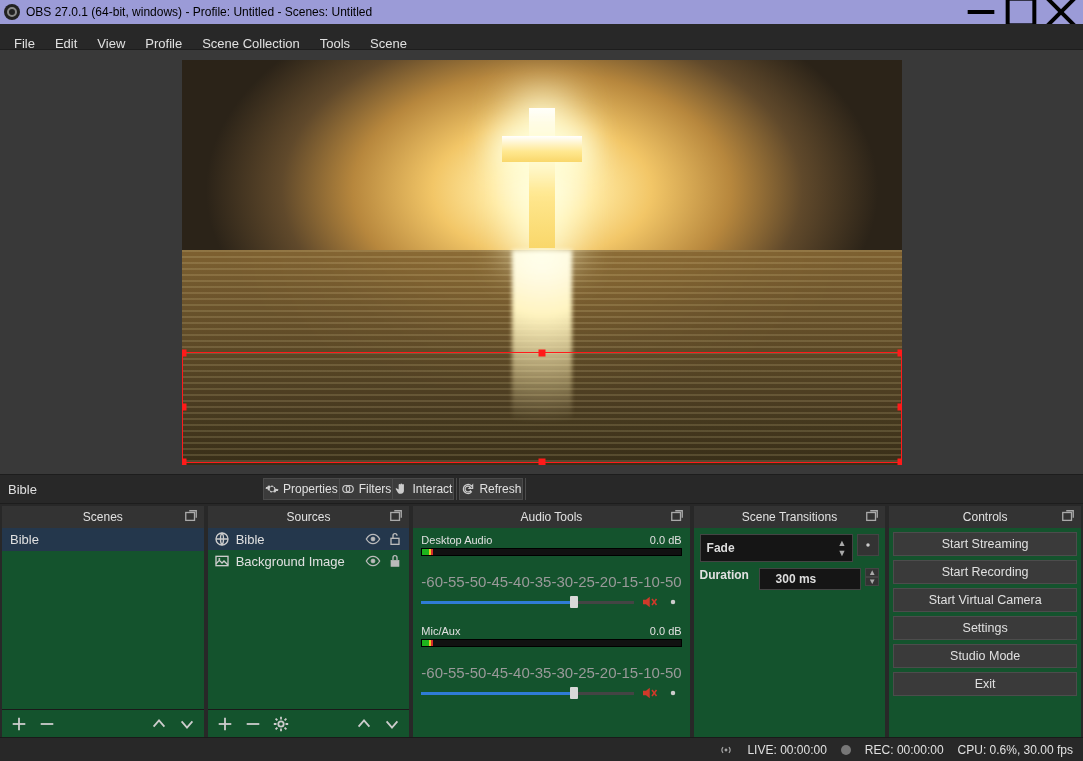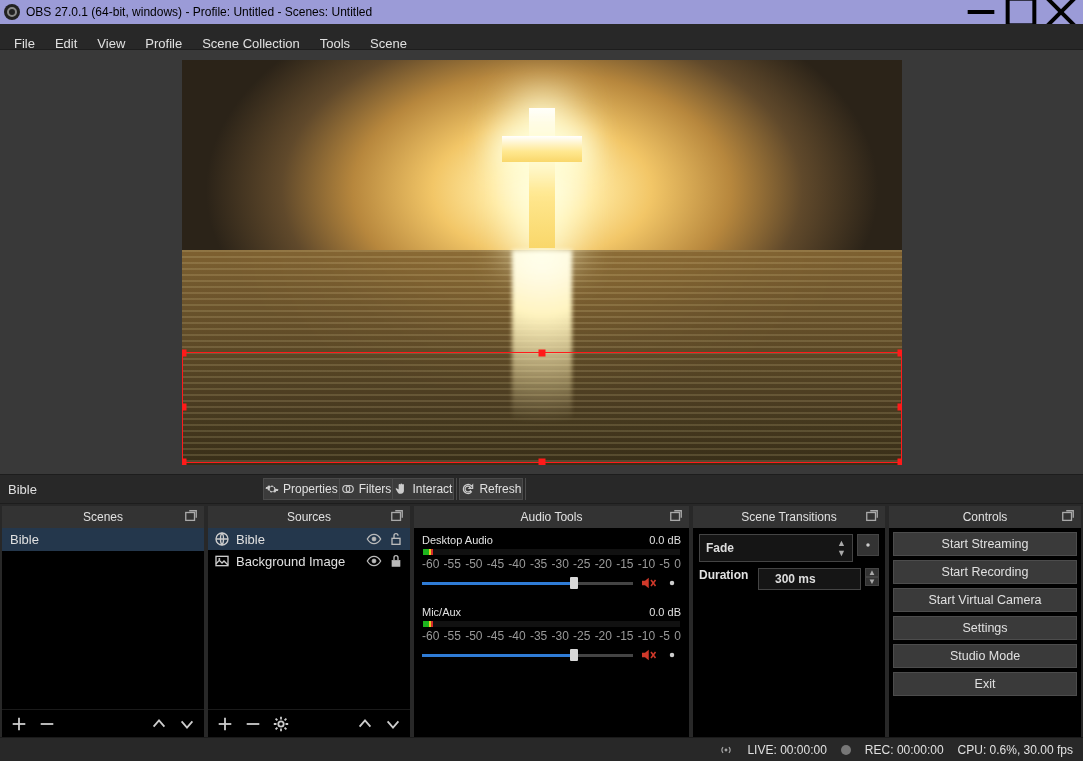--- a/index.html
+++ b/index.html
@@ -43,21 +43,21 @@
 .ctx-strip { background: #282828; height: 30px; display:flex; align-items:center; padding:0 8px; font-size:13px; border-top:1px solid #1d1d1d; border-bottom:1px solid #1d1d1d; }
 .ctx-name { width: 195px; }
 .ctx-btns { display:flex; gap:0; margin-left:60px; }
 .ctx-btn { display:flex; align-items:center; gap:4px; padding:3px 1px; background:#3b3b3b; border:1px solid #4a4a4a; cursor:pointer; font-size:12px; }
 .ctx-btn + .ctx-btn { border-left:none; }
 .ctx-btn svg { width:14px; height:14px; fill:#ccc; }
 .pipe { width:1px; height:22px; background:#4a4a4a; margin:0 2px; }
 
 
 .panels { flex:1; display:flex; gap:4px; padding:2px 2px 0 2px; background:#282828; }
-.panel { background:#000000; display:flex; flex-direction:column; min-height:0; }
+.panel { background:#14532d; display:flex; flex-direction:column; min-height:0; }
 .panel-hdr { background:#333; height:22px; display:flex; align-items:center; justify-content:center; font-size:12px; position:relative; }
 .panel-hdr .pop { position:absolute; right:4px; top:3px; width:16px; height:16px; cursor:pointer; }
 .panel-hdr .pop svg{width:14px;height:14px;fill:none;stroke:#aaa;stroke-width:1.5;}
 .panel-body { flex:1; position:relative; overflow:hidden; }
 
 .scenes-panel { width:202px; }
 .sources-panel { width:202px; }
 .mixer-panel { flex:1; }
 .trans-panel { width:192px; }
 .controls-panel { width:192px; }
@@ -76,21 +76,21 @@
 .panel-footer { height:28px; display:flex; align-items:center; gap:10px; padding:0 8px; border-top:1px solid #1a1a1a; }
 .ftr-btn { cursor:pointer; display:inline-flex; }
 .ftr-btn svg { width:18px;height:18px;fill:none;stroke:#ccc;stroke-width:2; }
 
 
 .mixer-body { padding:6px 8px; }
 .mix-ch { margin-bottom:14px; }
 .mix-top { display:flex; justify-content:space-between; font-size:11px; }
 .meter { position:relative; height:8px; margin-top:2px; background:#111; border:1px solid #000; }
 .meter-fill { position:absolute; left:0; top:0; bottom:0; background:linear-gradient(to right, #1db41d 0%, #1db41d 62%, #e3d023 62%, #e3d023 82%, #d82a2a 82%, #d82a2a 100%); }
-.tick-row { display:flex; justify-content:space-between; font-size:12px; color:#999; margin-top:1px; }
+.tick-row { display:flex; justify-content:space-between; font-size:15px; color:#999; margin-top:17px; }
 .slider-row { display:flex; align-items:center; gap:6px; margin-top:3px; }
 .slider { flex:1; height:6px; position:relative; }
 .slider-track { position:absolute; left:0; right:0; top:2px; height:3px; background:#444; }
 .slider-fill { position:absolute; left:0; top:2px; height:3px; background:#2f7cd6; }
 .slider-thumb { position:absolute; top:-3px; width:8px; height:12px; background:#d8d8d8; border-radius:1px; transform:translateX(-50%); cursor:pointer;}
 .mute-ico { width:18px; height:18px; cursor:pointer; }
 .mute-ico svg{width:18px;height:18px;fill:#d0392a;}
 .gear-ico { width:18px;height:18px;cursor:pointer; }
 .gear-ico svg{width:18px;height:18px;fill:#ccc;}
 

